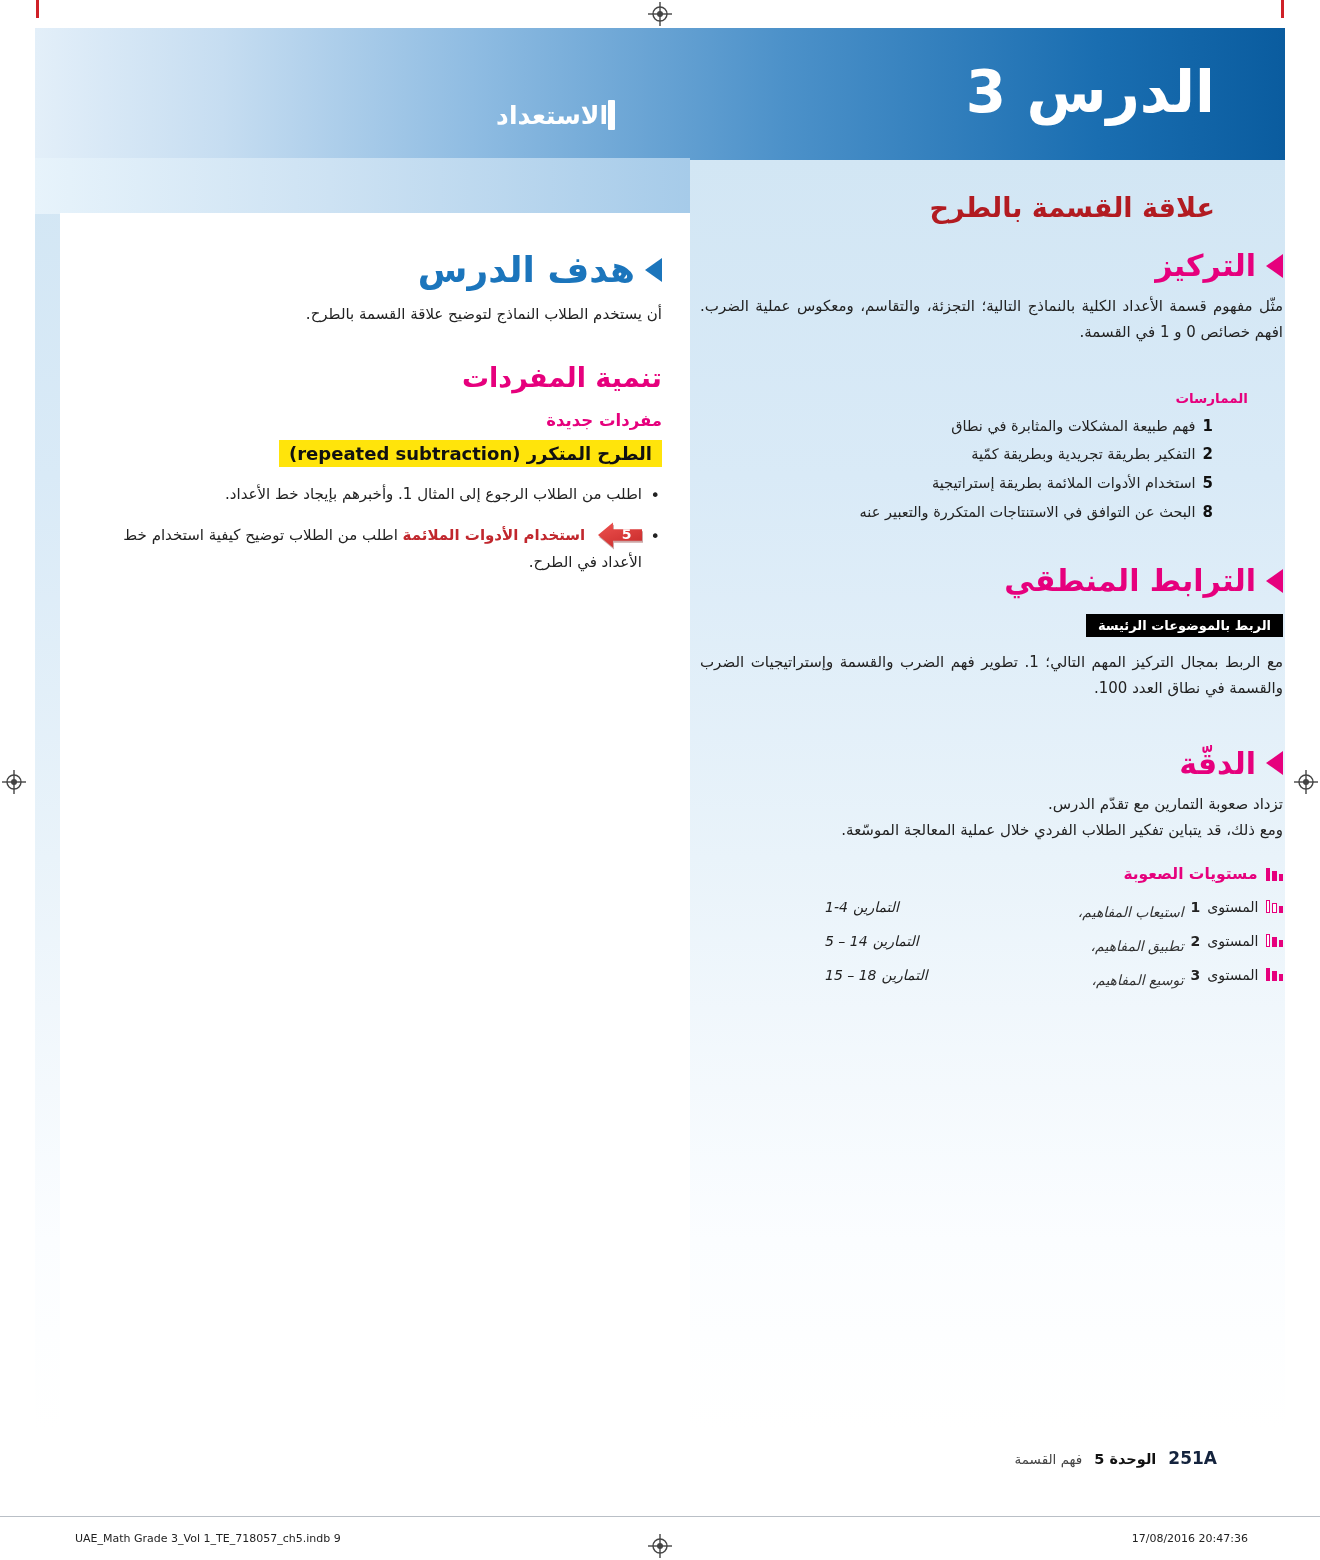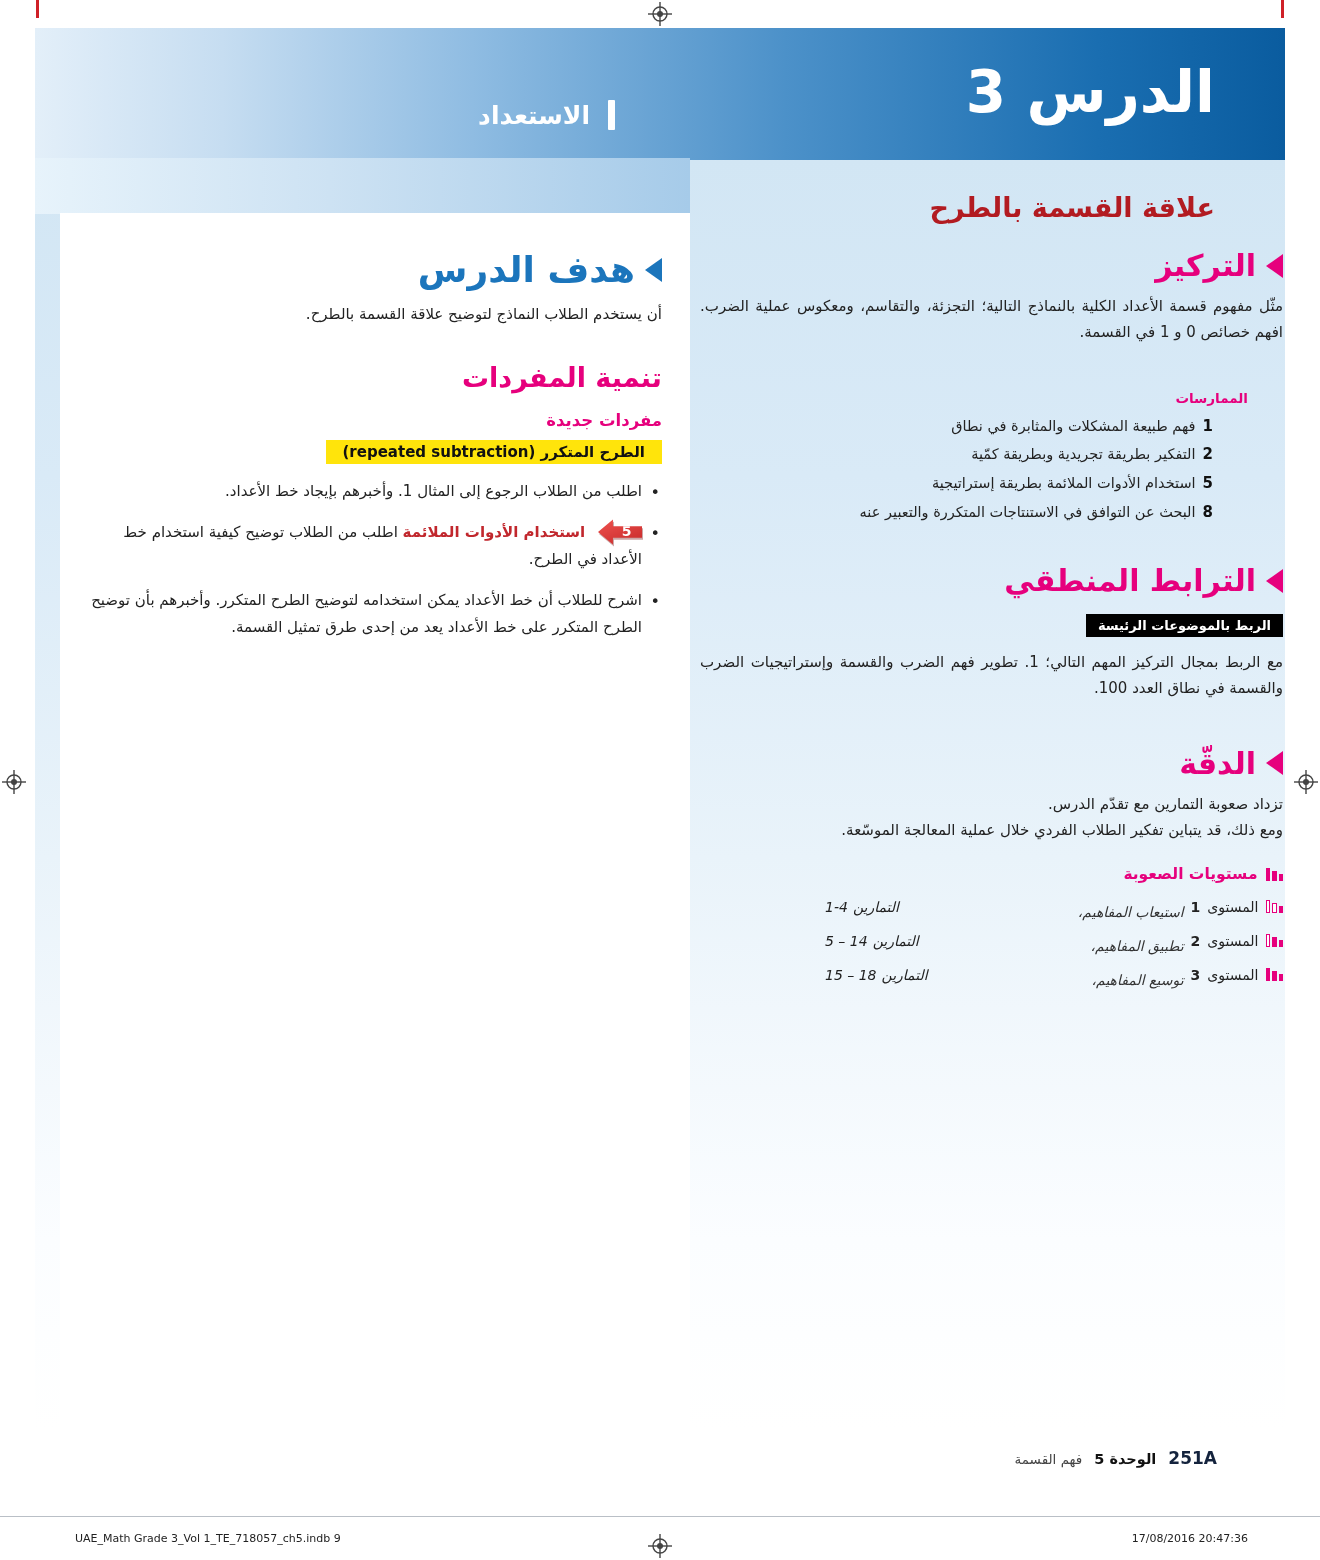--- a/index.html
+++ b/index.html
@@ -34,21 +34,21 @@
   }
   .whitebox { position:absolute; left:60px; top:213px; width:630px; height:1222px; background:#fff; }
 
   
   .lesson-number {
     position:absolute; right:105px; top:58px; direction:rtl;
     font-size:58px; font-weight:bold; color:#fff; letter-spacing:1px;
   }
   .prep-tab {
     position:absolute; right:705px; top:100px; direction:rtl;
-    display:flex; align-items:center; gap:18px; color:#fff;
+    display:flex; align-items:center; gap:0; color:#fff;
   }
   .prep-bar { width:7px; height:30px; background:#fff; border-radius:1px; }
   .prep-label { font-size:25px; font-weight:bold; letter-spacing:2px; }
   .lesson-subtitle {
     position:absolute; right:105px; top:192px; direction:rtl;
     font-size:27px; font-weight:bold; color:var(--dark-red,#b21b21); letter-spacing:1px;
   }
 
   
   .h-arrow {
@@ -104,21 +104,21 @@
 
   
   .col-left-inner { position:absolute; left:60px; top:213px; width:630px; padding:36px 28px; direction:rtl; text-align:right; }
   .blue-h { color:var(--blue,#1b75bc); font-size:36px; font-weight:bold; }
   .obj-body { margin-top:12px; font-size:15px; line-height:1.7; }
   .vocab-h { margin-top:34px; color:var(--magenta,#e6007d); font-size:27px; font-weight:bold; }
   .vocab-new { margin-top:18px; color:var(--magenta,#e6007d); font-size:16.5px; font-weight:bold; }
   .term-line { margin-top:10px; }
   .term-hl {
     display:inline-block; background:var(--highlight-yellow,#ffe40b);
-    padding:3px 17px; font-size:15px; font-weight:bold; color:#111;
+    padding:3px 10px; font-size:18px; font-weight:bold; color:#111;
   }
   .activity-h { margin-top:36px; color:var(--blue,#1b75bc); font-size:19px; font-weight:bold; }
   .activity-list { margin-top:10px; list-style:none; }
   .activity-list li { position:relative; padding-right:20px; margin-top:14px; font-size:15px; line-height:1.8; }
   .activity-list li::before { content:"\2022"; position:absolute; right:2px; top:1px; font-size:16px; color:#222; }
   .badge-wrap { display:inline-block; vertical-align:middle; margin-left:8px; filter:drop-shadow(1.5px 2px 0 rgba(110,0,0,.35)); }
   .arrow-badge {
     direction:ltr; width:44px; height:26px;
     background:linear-gradient(160deg,#ef5350,#c62828);
     clip-path:polygon(0 50%, 34% 2%, 34% 28%, 100% 28%, 100% 72%, 34% 72%, 34% 98%);
@@ -309,23 +309,20 @@
 
     <ul class="activity-list">
       <li>
         <span>اطلب من الطلاب الرجوع إلى المثال 1. وأخبرهم بإيجاد خط الأعداد.</span>
       </li>
       <li>
         <span class="badge-wrap"><span class="arrow-badge">5</span></span>
         <span class="red-lead">استخدام الأدوات الملائمة</span>
         <span>اطلب من الطلاب توضيح كيفية استخدام خط الأعداد في الطرح.</span>
       </li>
-      <li>
-        <span>اشرح للطلاب أن خط الأعداد يمكن استخدامه لتوضيح الطرح المتكرر. وأخبرهم بأن توضيح الطرح المتكرر على خط الأعداد يعد من إحدى طرق تمثيل القسمة.</span>
-      </li>
     </ul>
   </div>
 
   <div class="pageinfo">
     <span class="pi-num">251A</span>
     <span class="pi-unit">الوحدة 5</span>
     <span class="pi-title">فهم القسمة</span>
   </div>
   <div class="footline"></div>
   <div class="footer-left">UAE_Math Grade 3_Vol 1_TE_718057_ch5.indb   9</div>

